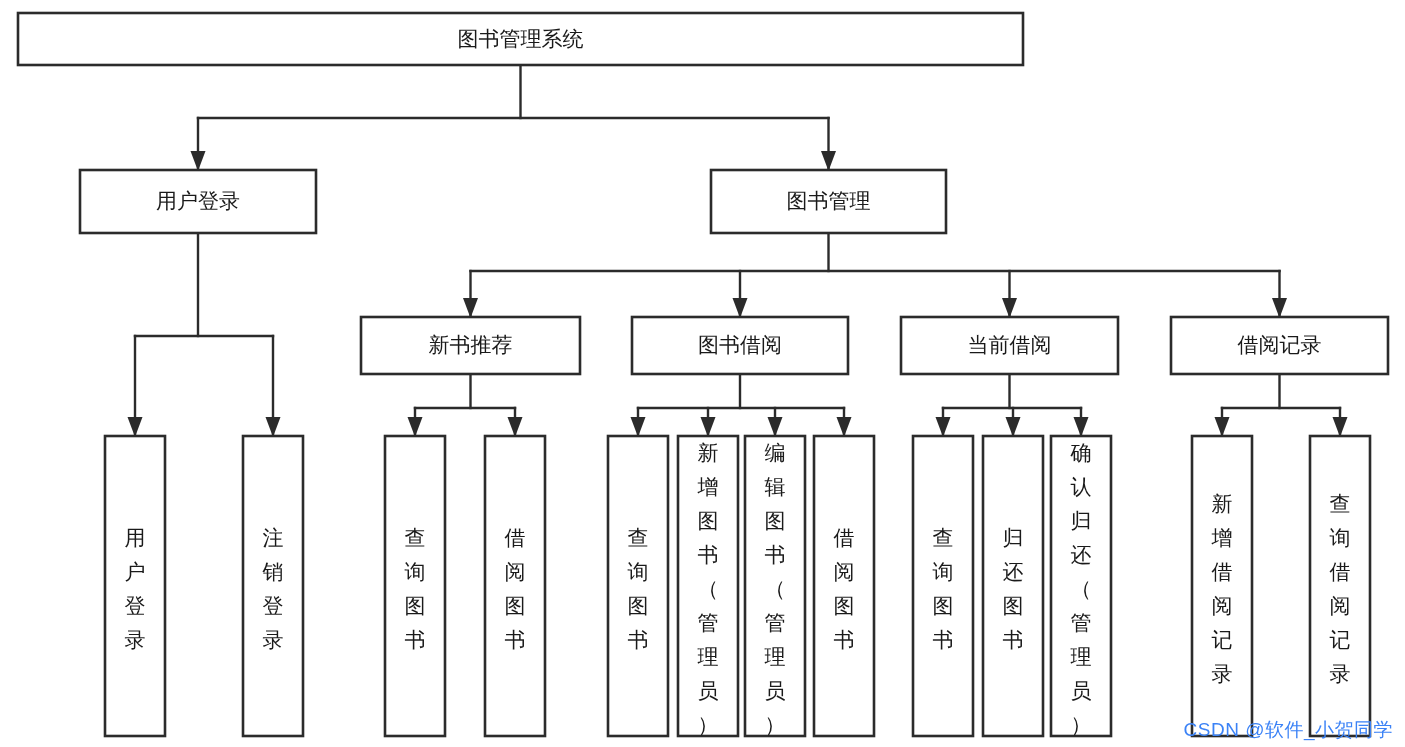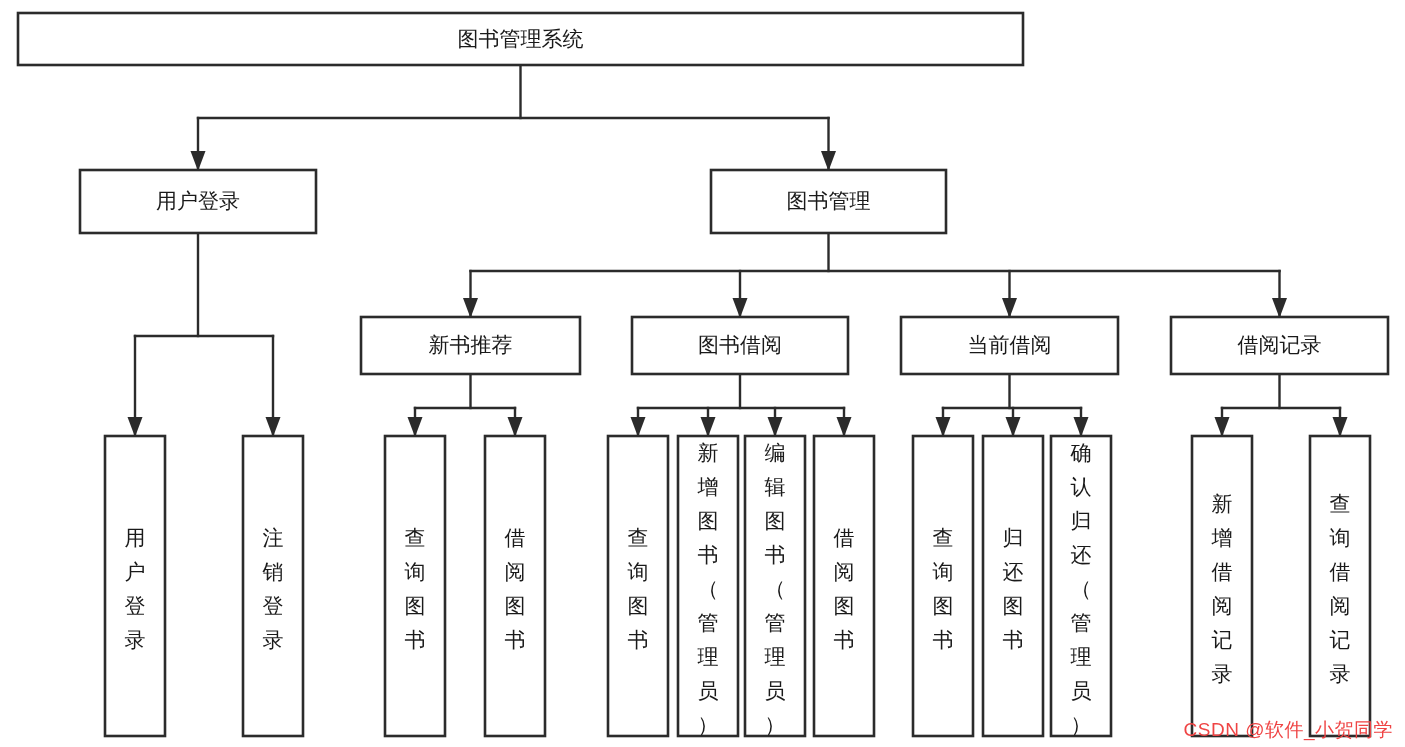--- a/index.html
+++ b/index.html
@@ -54,21 +54,21 @@
     font-size: 21px;
     fill: #1a1a1a;
     text-anchor: middle;
   }
   .watermark {
     position: absolute;
     right: 12px;
     bottom: 4px;
     font-family: "Liberation Sans", "DejaVu Sans", sans-serif;
     font-size: 19px;
-    color: #ef4444;
+    color: #3b82f6;
     letter-spacing: 0.5px;
     white-space: nowrap;
     user-select: none;
   }
 </style>
 </head>
 <body>
 
 <div id="diagram-root">
   <svg class="diagram" viewBox="0 0 1405 747">

